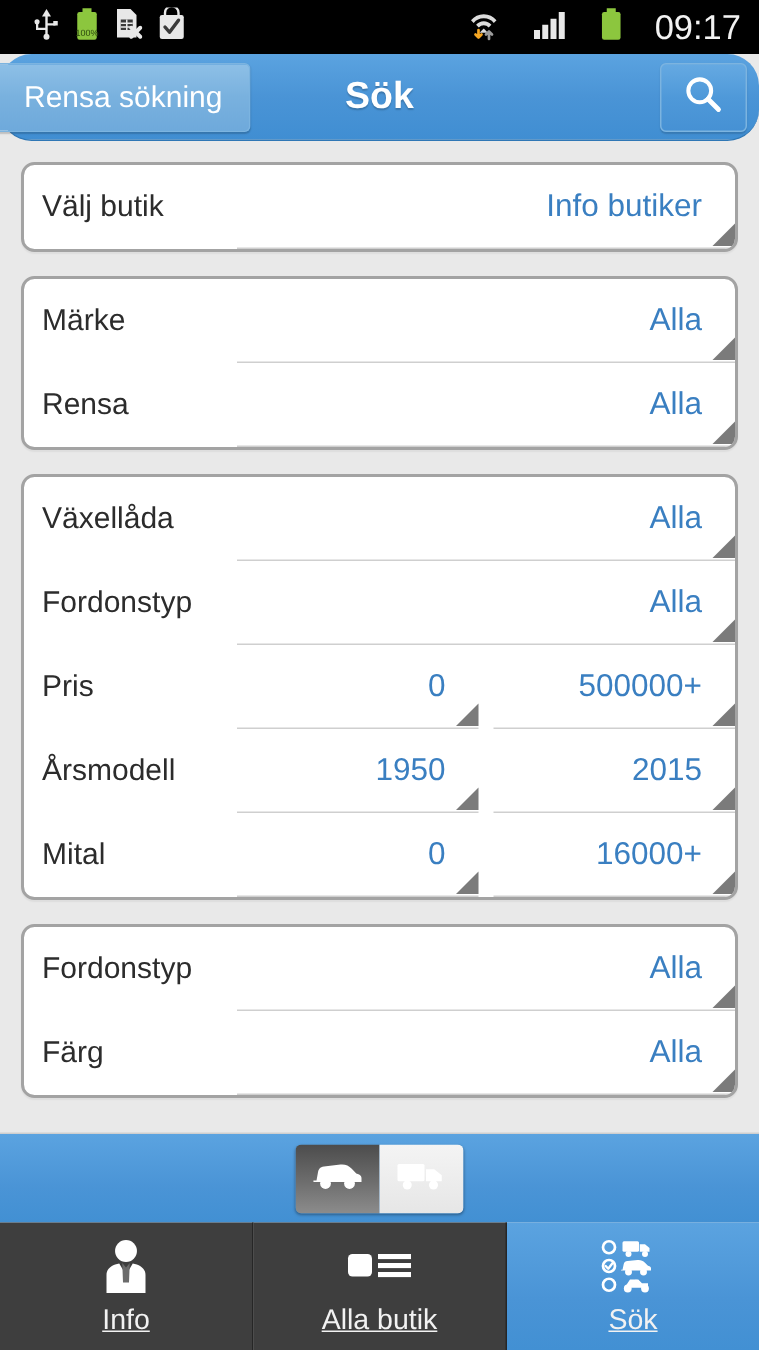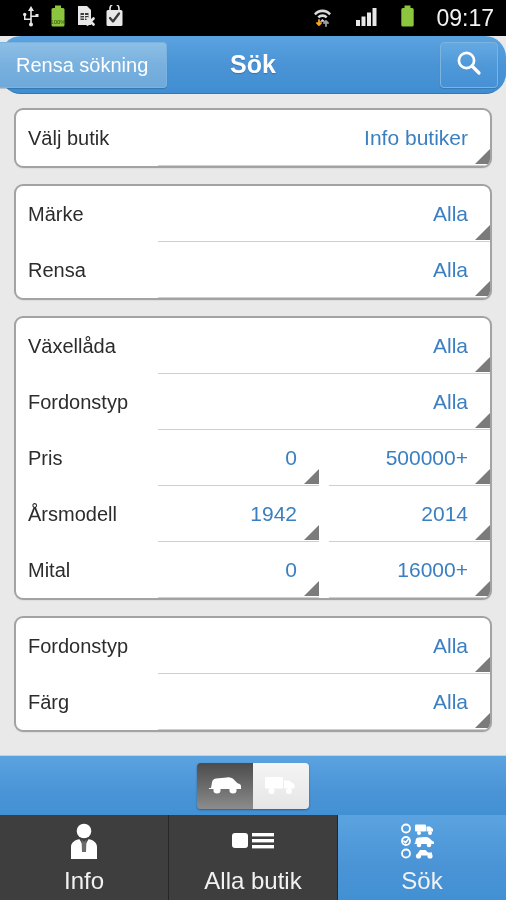--- a/index.html
+++ b/index.html
@@ -117,21 +117,21 @@
   
   .tabbar { flex: 0 0 85px; height: 85px; display: flex; }
   .tab {
     flex: 1 1 0; display: flex; flex-direction: column;
     align-items: center; justify-content: center; gap: 6px;
     background: #3e3e3e; border-right: 1px solid #262626;
     color: #f0f0f0;
   }
   .tab:last-child { border-right: none; }
   .tab.active { background: linear-gradient(to bottom, #5ba3e0 0%, #4a94d6 60%, #4290d3 100%); }
-  .tab-label { font-size: 24px; color: #f2f2f2; }
+  .tab-label { font-size: 19px; color: #f2f2f2; text-decoration: underline; }
   .tab-icon { height: 40px; display: flex; align-items: center; justify-content: center; }
 </style>
 </head>
 <body>
 
 <div id="app">
 
   <div class="statusbar">
     <div class="sb-left">
       <span class="sb-icon">
@@ -283,25 +283,25 @@
           <div class="field">
             <span class="field-value">500000+</span>
             <span class="corner"></span>
           </div>
         </div>
       </div>
       <div class="row">
         <div class="row-label">Årsmodell</div>
         <div class="fields">
           <div class="field">
-            <span class="field-value">1942</span>
-            <span class="corner"></span>
-          </div>
-          <div class="field">
-            <span class="field-value">2014</span>
+            <span class="field-value">1950</span>
+            <span class="corner"></span>
+          </div>
+          <div class="field">
+            <span class="field-value">2015</span>
             <span class="corner"></span>
           </div>
         </div>
       </div>
       <div class="row">
         <div class="row-label">Mital</div>
         <div class="fields">
           <div class="field">
             <span class="field-value">0</span>
             <span class="corner"></span>

